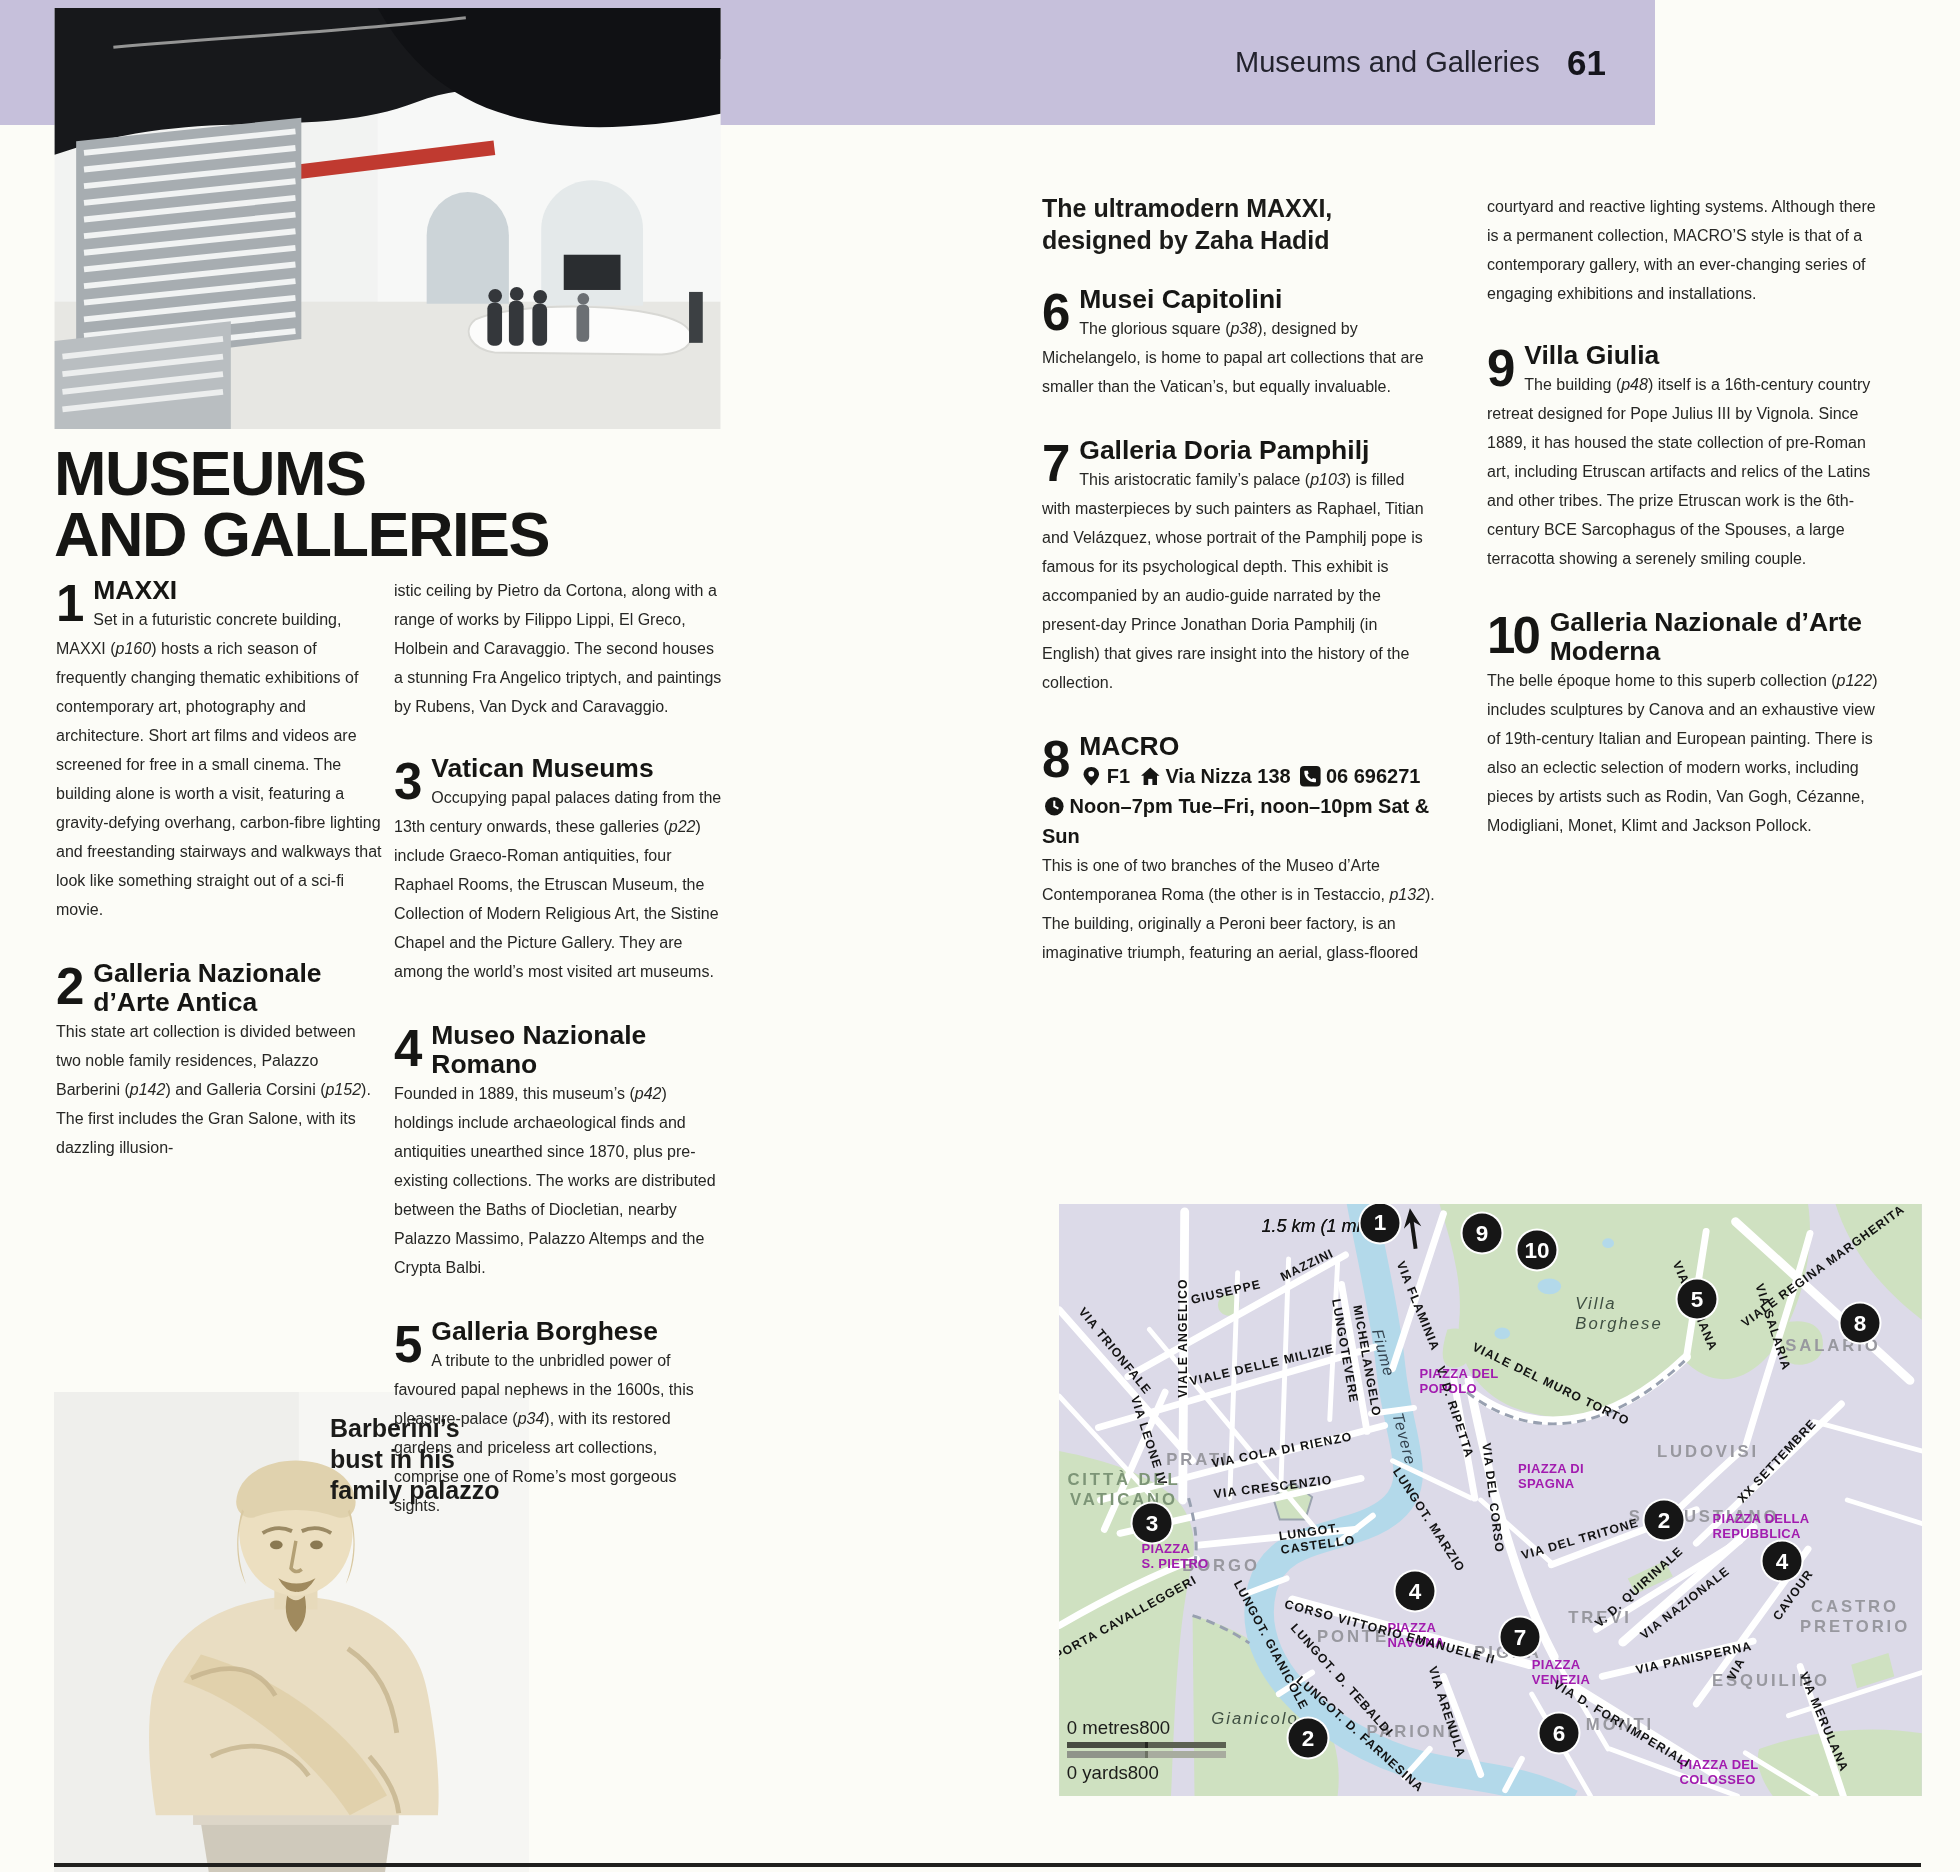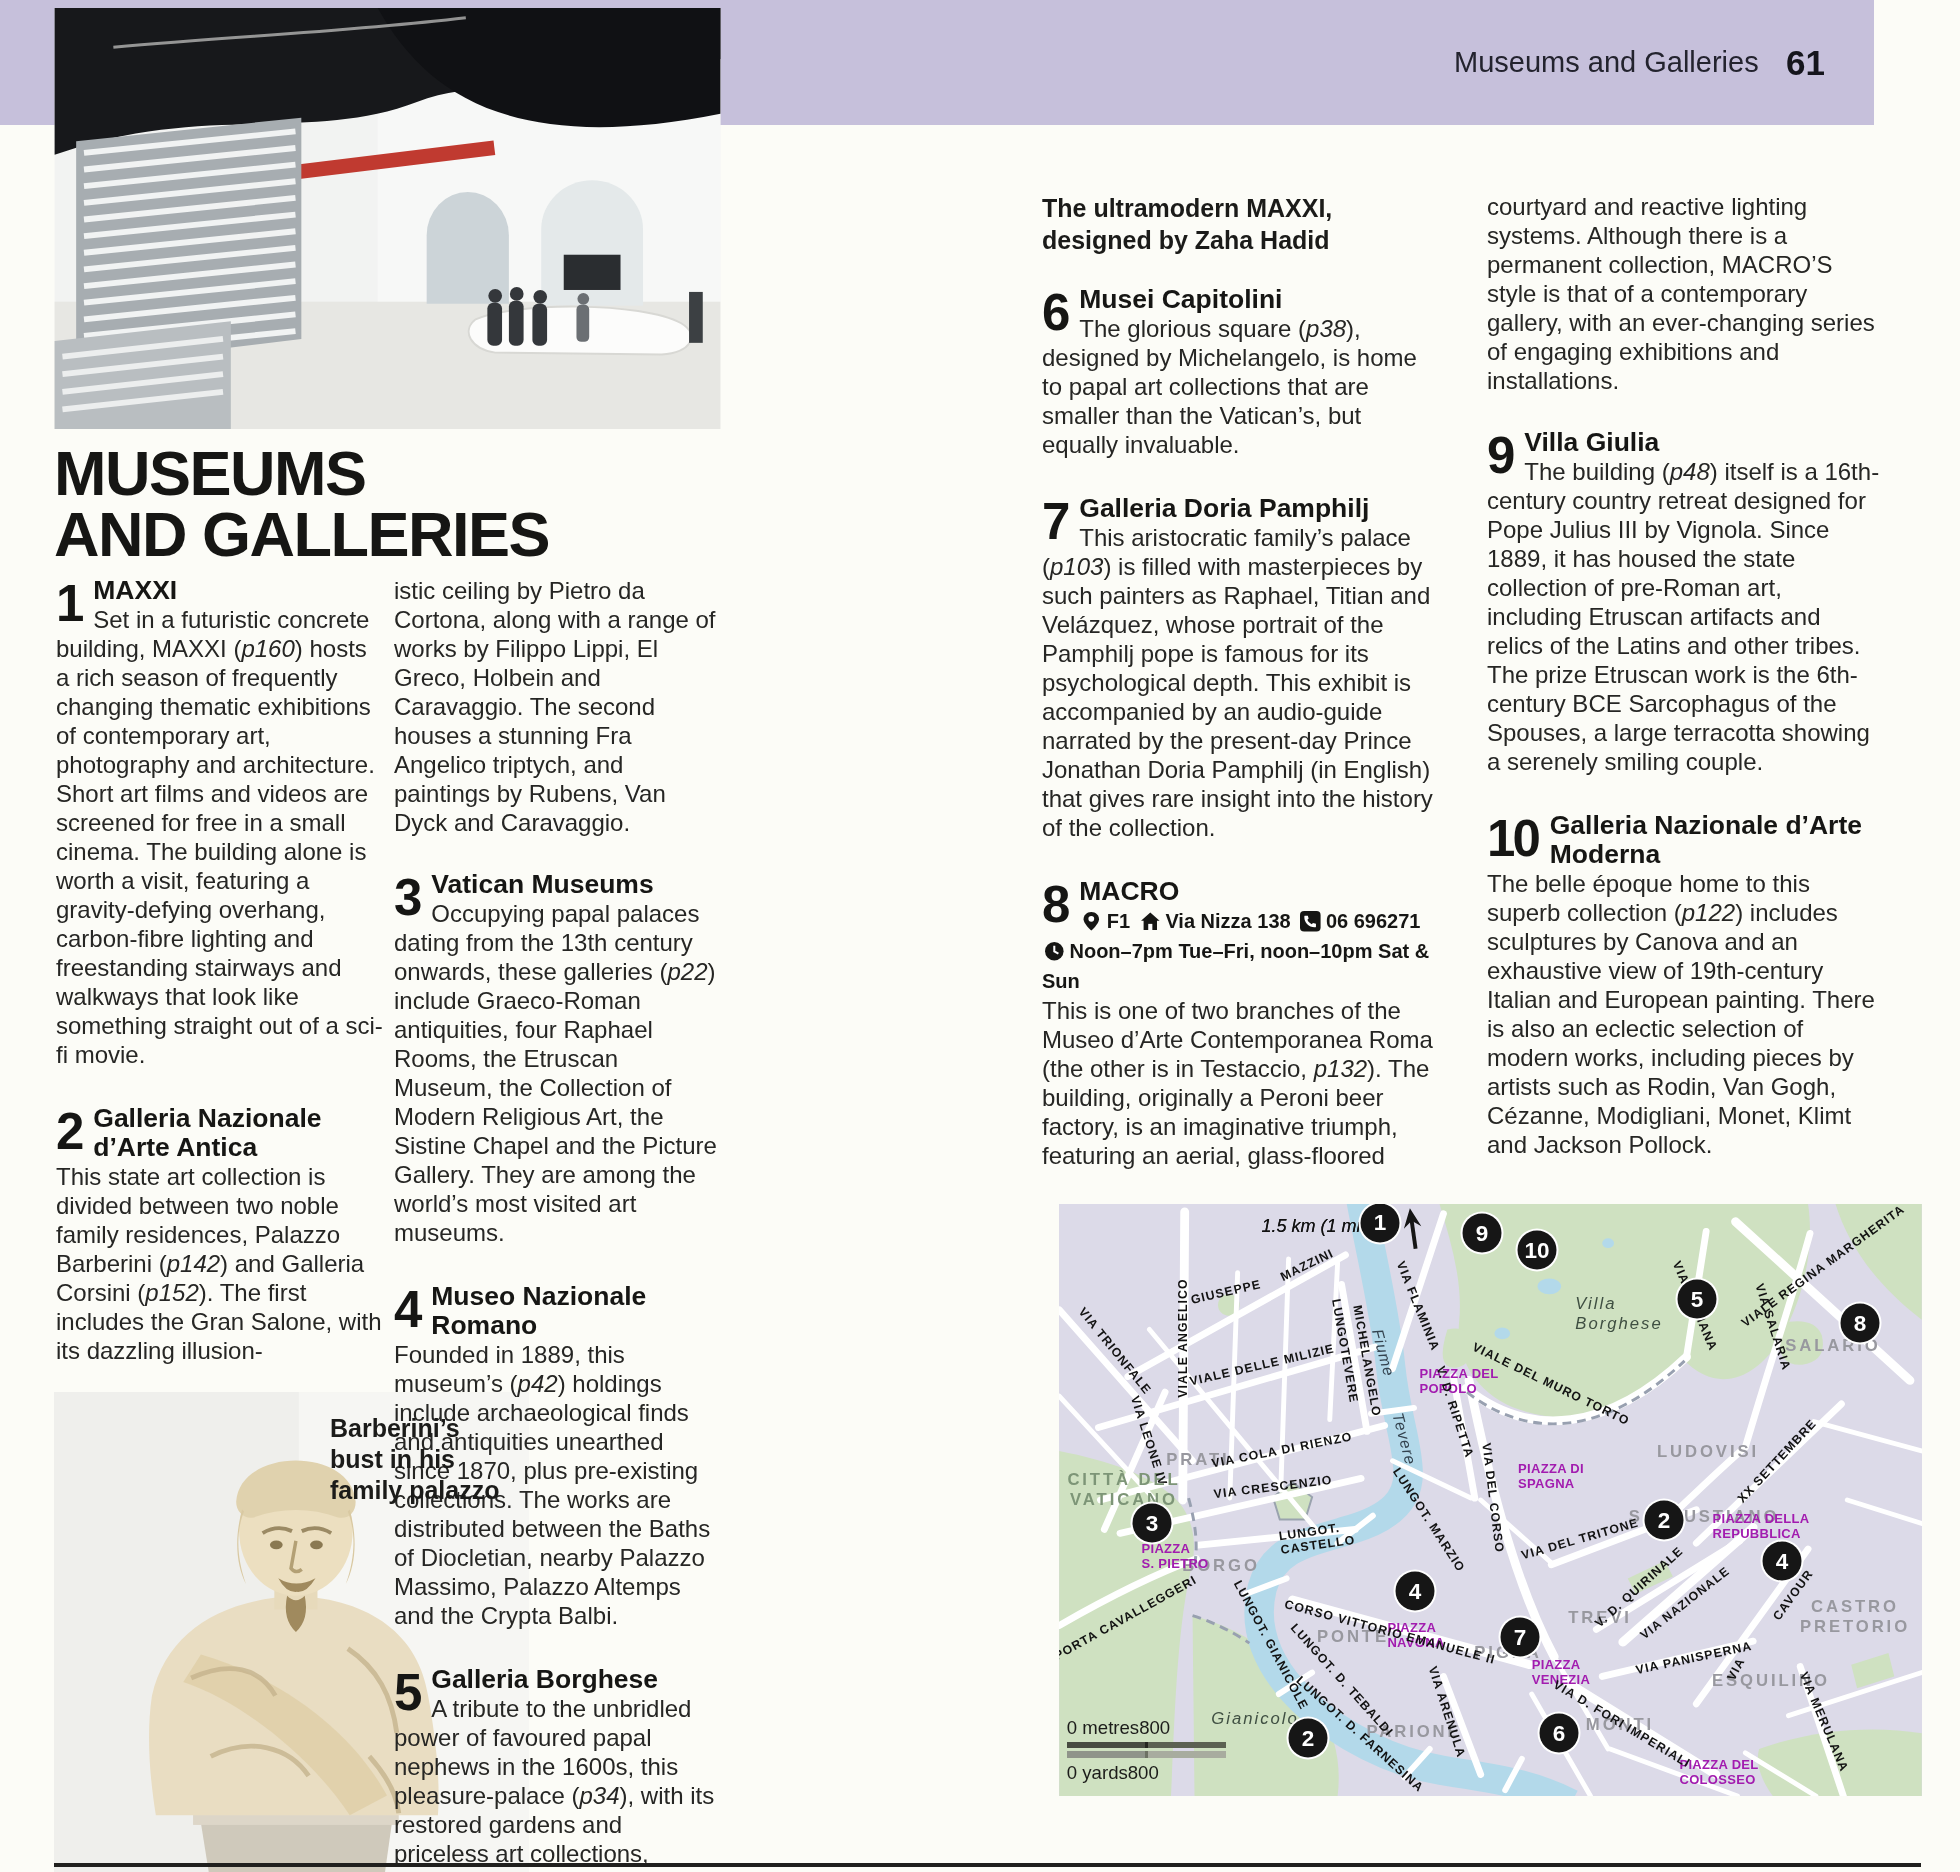--- a/index.html
+++ b/index.html
@@ -5,35 +5,35 @@
   :root{
     --header-bar:#c6c0db; --page-bg:#fcfcf7; --ink:#1e1e1c;
     --map-bg:#dcdae8; --map-park:#cfe1c1; --map-river:#b3d9ea;
     --map-district:#98989f; --marker-bg:#161616;
   }
   *{margin:0;padding:0;box-sizing:border-box;}
   html,body{width:1960px;height:1872px;}
   body{font-family:"Liberation Sans",sans-serif;background:var(--page-bg);color:var(--ink);position:relative;overflow:hidden;}
   .page{position:absolute;inset:0;}
   
-  .bar{position:absolute;left:0;top:0;width:1874px;height:125px;background:var(--header-bar);display:flex;align-items:center;justify-content:flex-end;gap:27.4px;padding-right:49px;z-index:0;}
+  .bar{position:absolute;left:0;top:0;width:1655px;height:125px;background:var(--header-bar);display:flex;align-items:center;justify-content:flex-end;gap:27.4px;padding-right:49px;z-index:0;}
   .bar .crumb{font-size:29px;color:#23232e;}
   .bar .pnum{font-size:35px;font-weight:bold;color:#15151c;}
   
   .photo-maxxi{position:absolute;left:54px;top:7.8px;width:667px;height:421px;overflow:hidden;z-index:2;}
   .photo-bust{position:absolute;left:54px;top:1392px;width:475px;height:480px;overflow:hidden;z-index:0;}
   
   .title{position:absolute;left:54px;top:443px;width:647px;font-weight:bold;font-size:63px;line-height:61px;letter-spacing:-1.5px;color:#161614;z-index:1;}
   
   .col{position:absolute;z-index:1;}
   #col1{left:56px;top:576px;width:328px;}
   #col2{left:394px;top:576px;width:328px;}
   #col3{left:1042px;top:192px;width:394px;}
   #col4{left:1487px;top:192px;width:394px;}
-  p.body{font-size:24px;line-height:29px;color:#262624;}
+  p.body{font-size:16px;line-height:29px;color:#262624;}
   p.lead{margin-bottom:33px;}
   .caption{font-weight:bold;font-size:25px;line-height:32px;color:#1b1b19;margin-bottom:29px;}
   .item{margin-bottom:35px;}
   .item::after{content:"";display:block;clear:both;}
   .item .num{float:left;font-size:51px;line-height:45px;font-weight:bold;letter-spacing:-2.9px;margin:4.9px 11.8px 0 0;color:#161614;}
   .item h3{font-size:26.5px;line-height:29px;font-weight:bold;color:#161614;}
   .item p.info{font-size:20px;line-height:30px;font-weight:bold;color:#161614;}
   .item p.info .ic{display:inline-block;vertical-align:-3.9px;margin:0 4.9px 0 2px;}
   .item p.info b{margin-right:7.8px;font-weight:bold;}
   .bust-caption{position:absolute;left:330px;top:1413px;width:176px;font-weight:bold;font-size:25px;line-height:31px;color:#1b1b19;z-index:2;}

